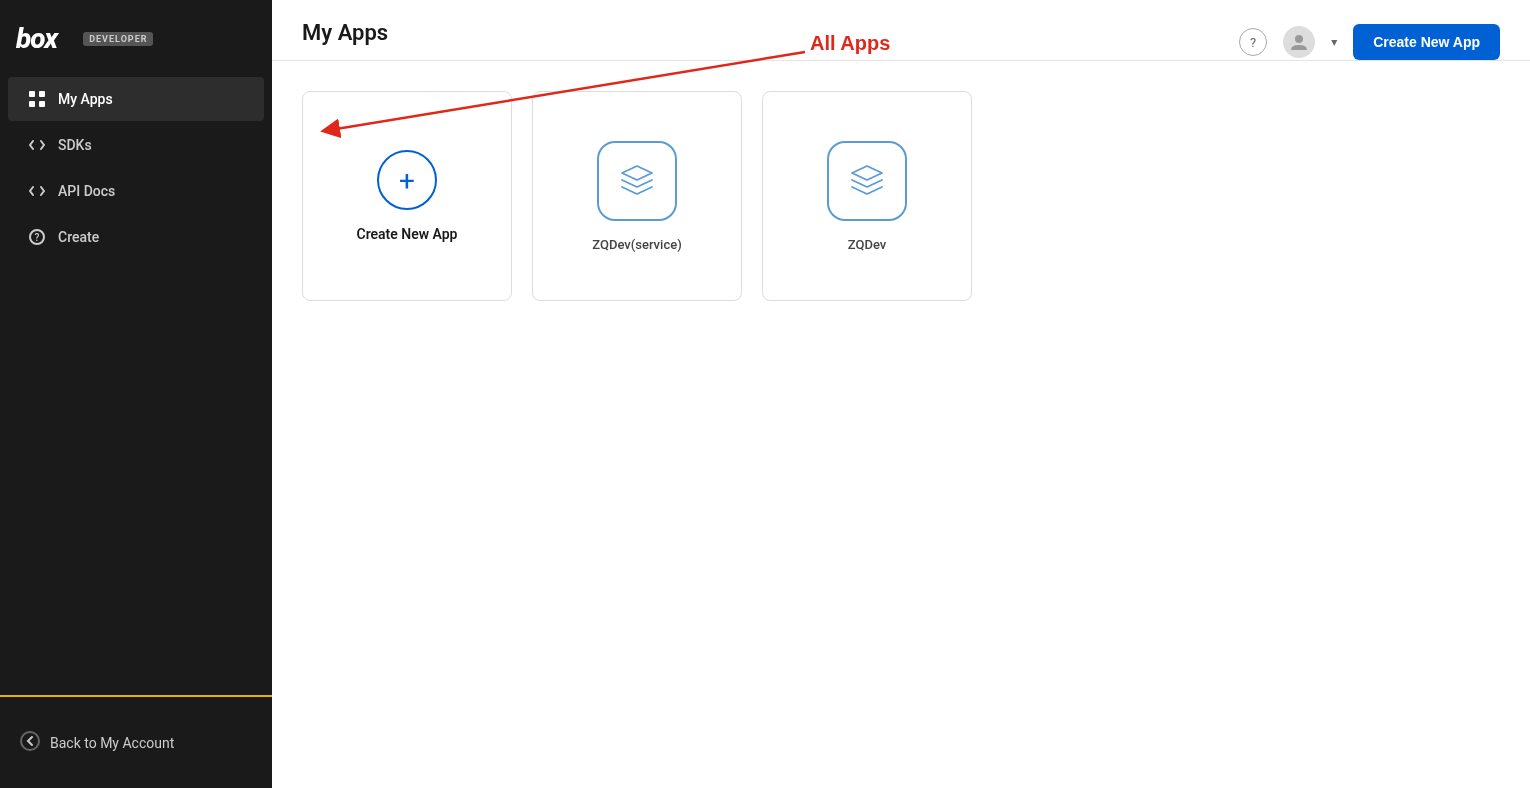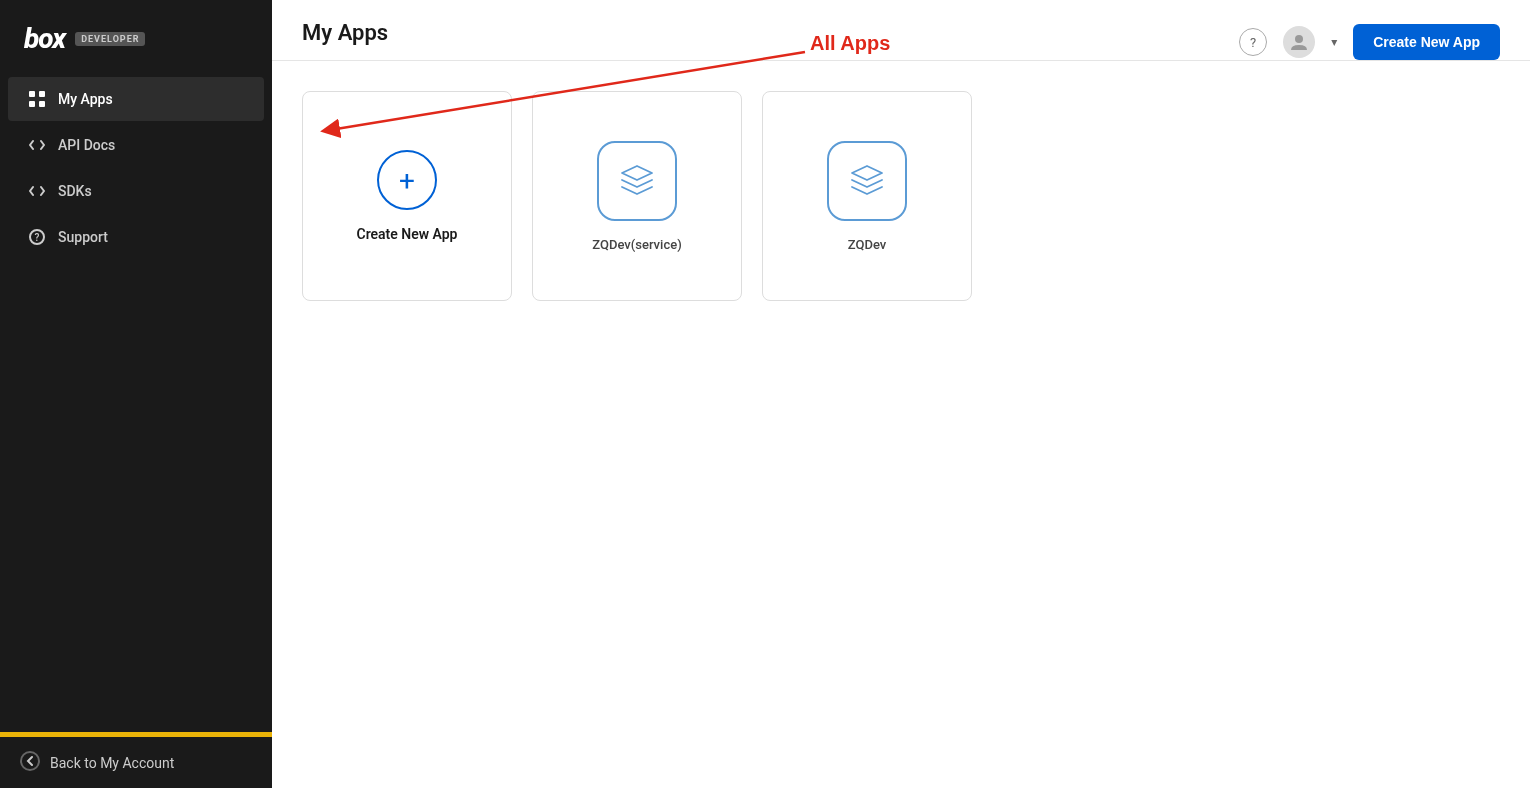--- a/index.html
+++ b/index.html
@@ -9,24 +9,24 @@
     .sidebar {
       width: 272px;
       min-width: 272px;
       background: #1a1a1a;
       display: flex;
       flex-direction: column;
       height: 100%;
       color: #fff;
     }
     .sidebar-logo {
-      padding: 22px 24px 18px;
-      display: flex;
-      align-items: center;
-      gap: 10px;
+      padding: 22px 16px 18px;
+      display: flex;
+      align-items: center;
+      gap: 26px;
     }
     .logo-box {
       font-size: 28px;
       font-weight: 800;
       color: #fff;
       letter-spacing: -1px;
       font-style: italic;
     }
     .logo-badge {
       background: #555;
@@ -58,22 +58,22 @@
     .nav-item.active { background: #2d2d2d; color: #fff; }
     .nav-icon {
       width: 18px;
       height: 18px;
       display: flex;
       align-items: center;
       justify-content: center;
       flex-shrink: 0;
     }
     .sidebar-footer {
-      padding: 14px 20px;
-      border-top: 5px solid #eab308;
+      padding: 34px 20px;
+      border-top: 2px solid #eab308;
     }
     .back-btn {
       display: flex;
       align-items: center;
       gap: 10px;
       color: #ccc;
       font-size: 14px;
       cursor: pointer;
     }
 
@@ -256,41 +256,41 @@
       <span>My Apps</span>
     </div>
 
     <div class="nav-item">
       <span class="nav-icon">
         <svg width="16" height="16" viewBox="0 0 16 16" fill="none" stroke="currentColor" stroke-width="2" stroke-linecap="round">
           <polyline points="4,4 1,8 4,12"></polyline>
           <polyline points="12,4 15,8 12,12"></polyline>
         </svg>
       </span>
-      <span>API Docs</span>
+      <span>SDKs</span>
     </div>
 
     <div class="nav-item">
       <span class="nav-icon">
         <svg width="16" height="16" viewBox="0 0 16 16" fill="none" stroke="currentColor" stroke-width="2" stroke-linecap="round">
           <polyline points="4,4 1,8 4,12"></polyline>
           <polyline points="12,4 15,8 12,12"></polyline>
         </svg>
       </span>
-      <span>SDKs</span>
+      <span>API Docs</span>
     </div>
 
     <div class="nav-item">
       <span class="nav-icon">
         <svg width="16" height="16" viewBox="0 0 16 16" fill="none" stroke="currentColor" stroke-width="2">
           <circle cx="8" cy="8" r="7"></circle>
           <text x="5.5" y="12" font-size="10" fill="currentColor" stroke="none">?</text>
         </svg>
       </span>
-      <span>Support</span>
+      <span>Create</span>
     </div>
   </nav>
 
   <div class="sidebar-footer">
     <div class="back-btn">
       <span>
         <svg width="20" height="20" viewBox="0 0 20 20" fill="none" stroke="#ccc" stroke-width="2" stroke-linecap="round">
           <circle cx="10" cy="10" r="9" stroke="#666"></circle>
           <polyline points="12,6 8,10 12,14" stroke="#ccc"></polyline>
         </svg>

